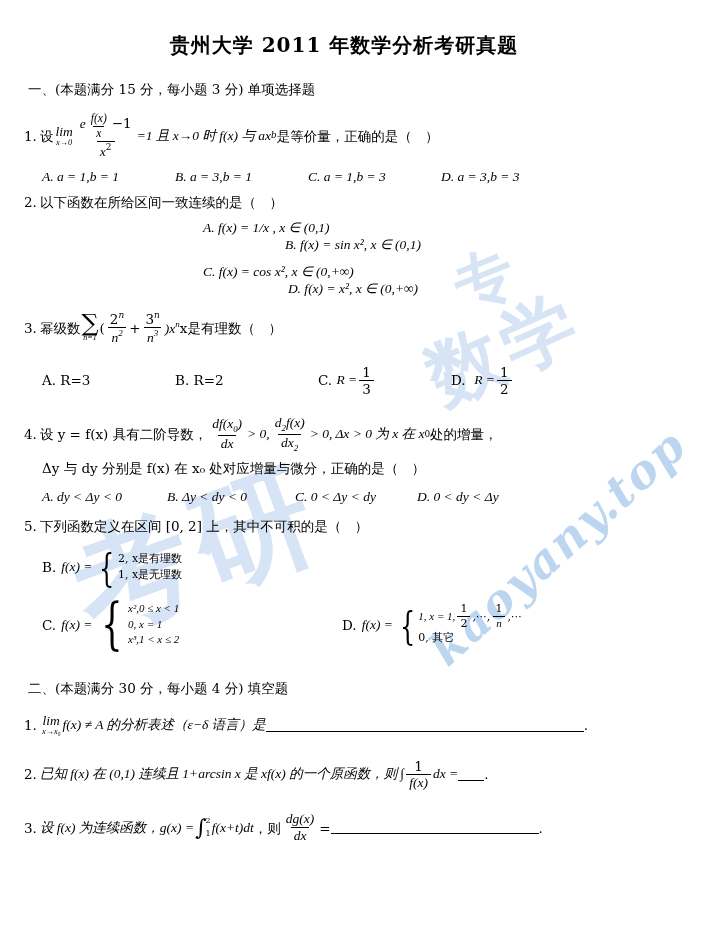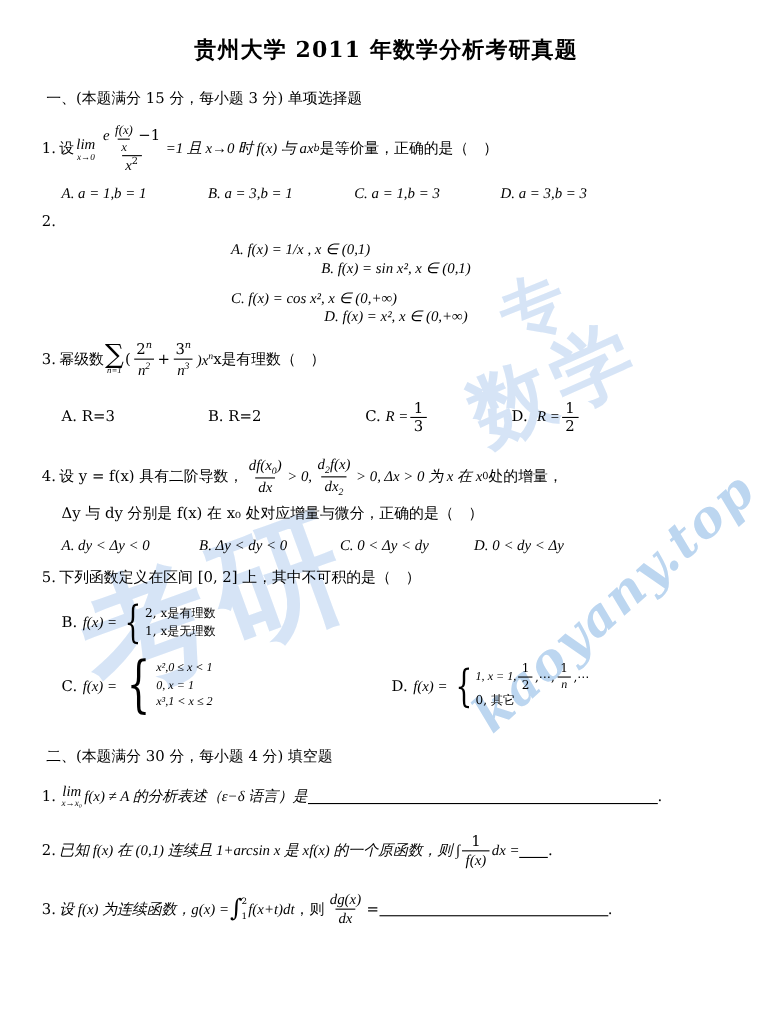--- a/index.html
+++ b/index.html
@@ -46,21 +46,21 @@
     font-size: 46px;
     letter-spacing: 2px;
     transform: rotate(-42deg);
     white-space: nowrap;
   }
 
   
   #sheet {
     position: relative;
     z-index: 2;
-    padding: 26px 38px 0 38px;
+    padding: 26px 38px 0 24px;
     box-sizing: border-box;
   }
 
   .doc-title {
     text-align: center;
     font-size: 20px;
     font-weight: 700;
     margin: 6px 0 22px 0;
     letter-spacing: 1px;
     font-family: "DejaVu Serif", serif;
@@ -214,20 +214,21 @@
   <div class="opts four">
     <div class="mi">A. a = 1,b = 1</div>
     <div class="mi">B. a = 3,b = 1</div>
     <div class="mi">C. a = 1,b = 3</div>
     <div class="mi">D. a = 3,b = 3</div>
   </div>
 
   <div class="q">
     <div class="qline">
       <span class="qnum">2.</span>
+      <span>以下函数在所给区间一致连续的是（　）</span>
     </div>
   </div>
 
   <div class="opts two">
     <div class="mi">A. f(x) = 1/x , x ∈ (0,1)</div>
     <div class="mi">B. f(x) = sin x², x ∈ (0,1)</div>
   </div>
   <div class="opts two">
     <div class="mi">C. f(x) = cos x², x ∈ (0,+∞)</div>
     <div class="mi">D. f(x) = x², x ∈ (0,+∞)</div>

